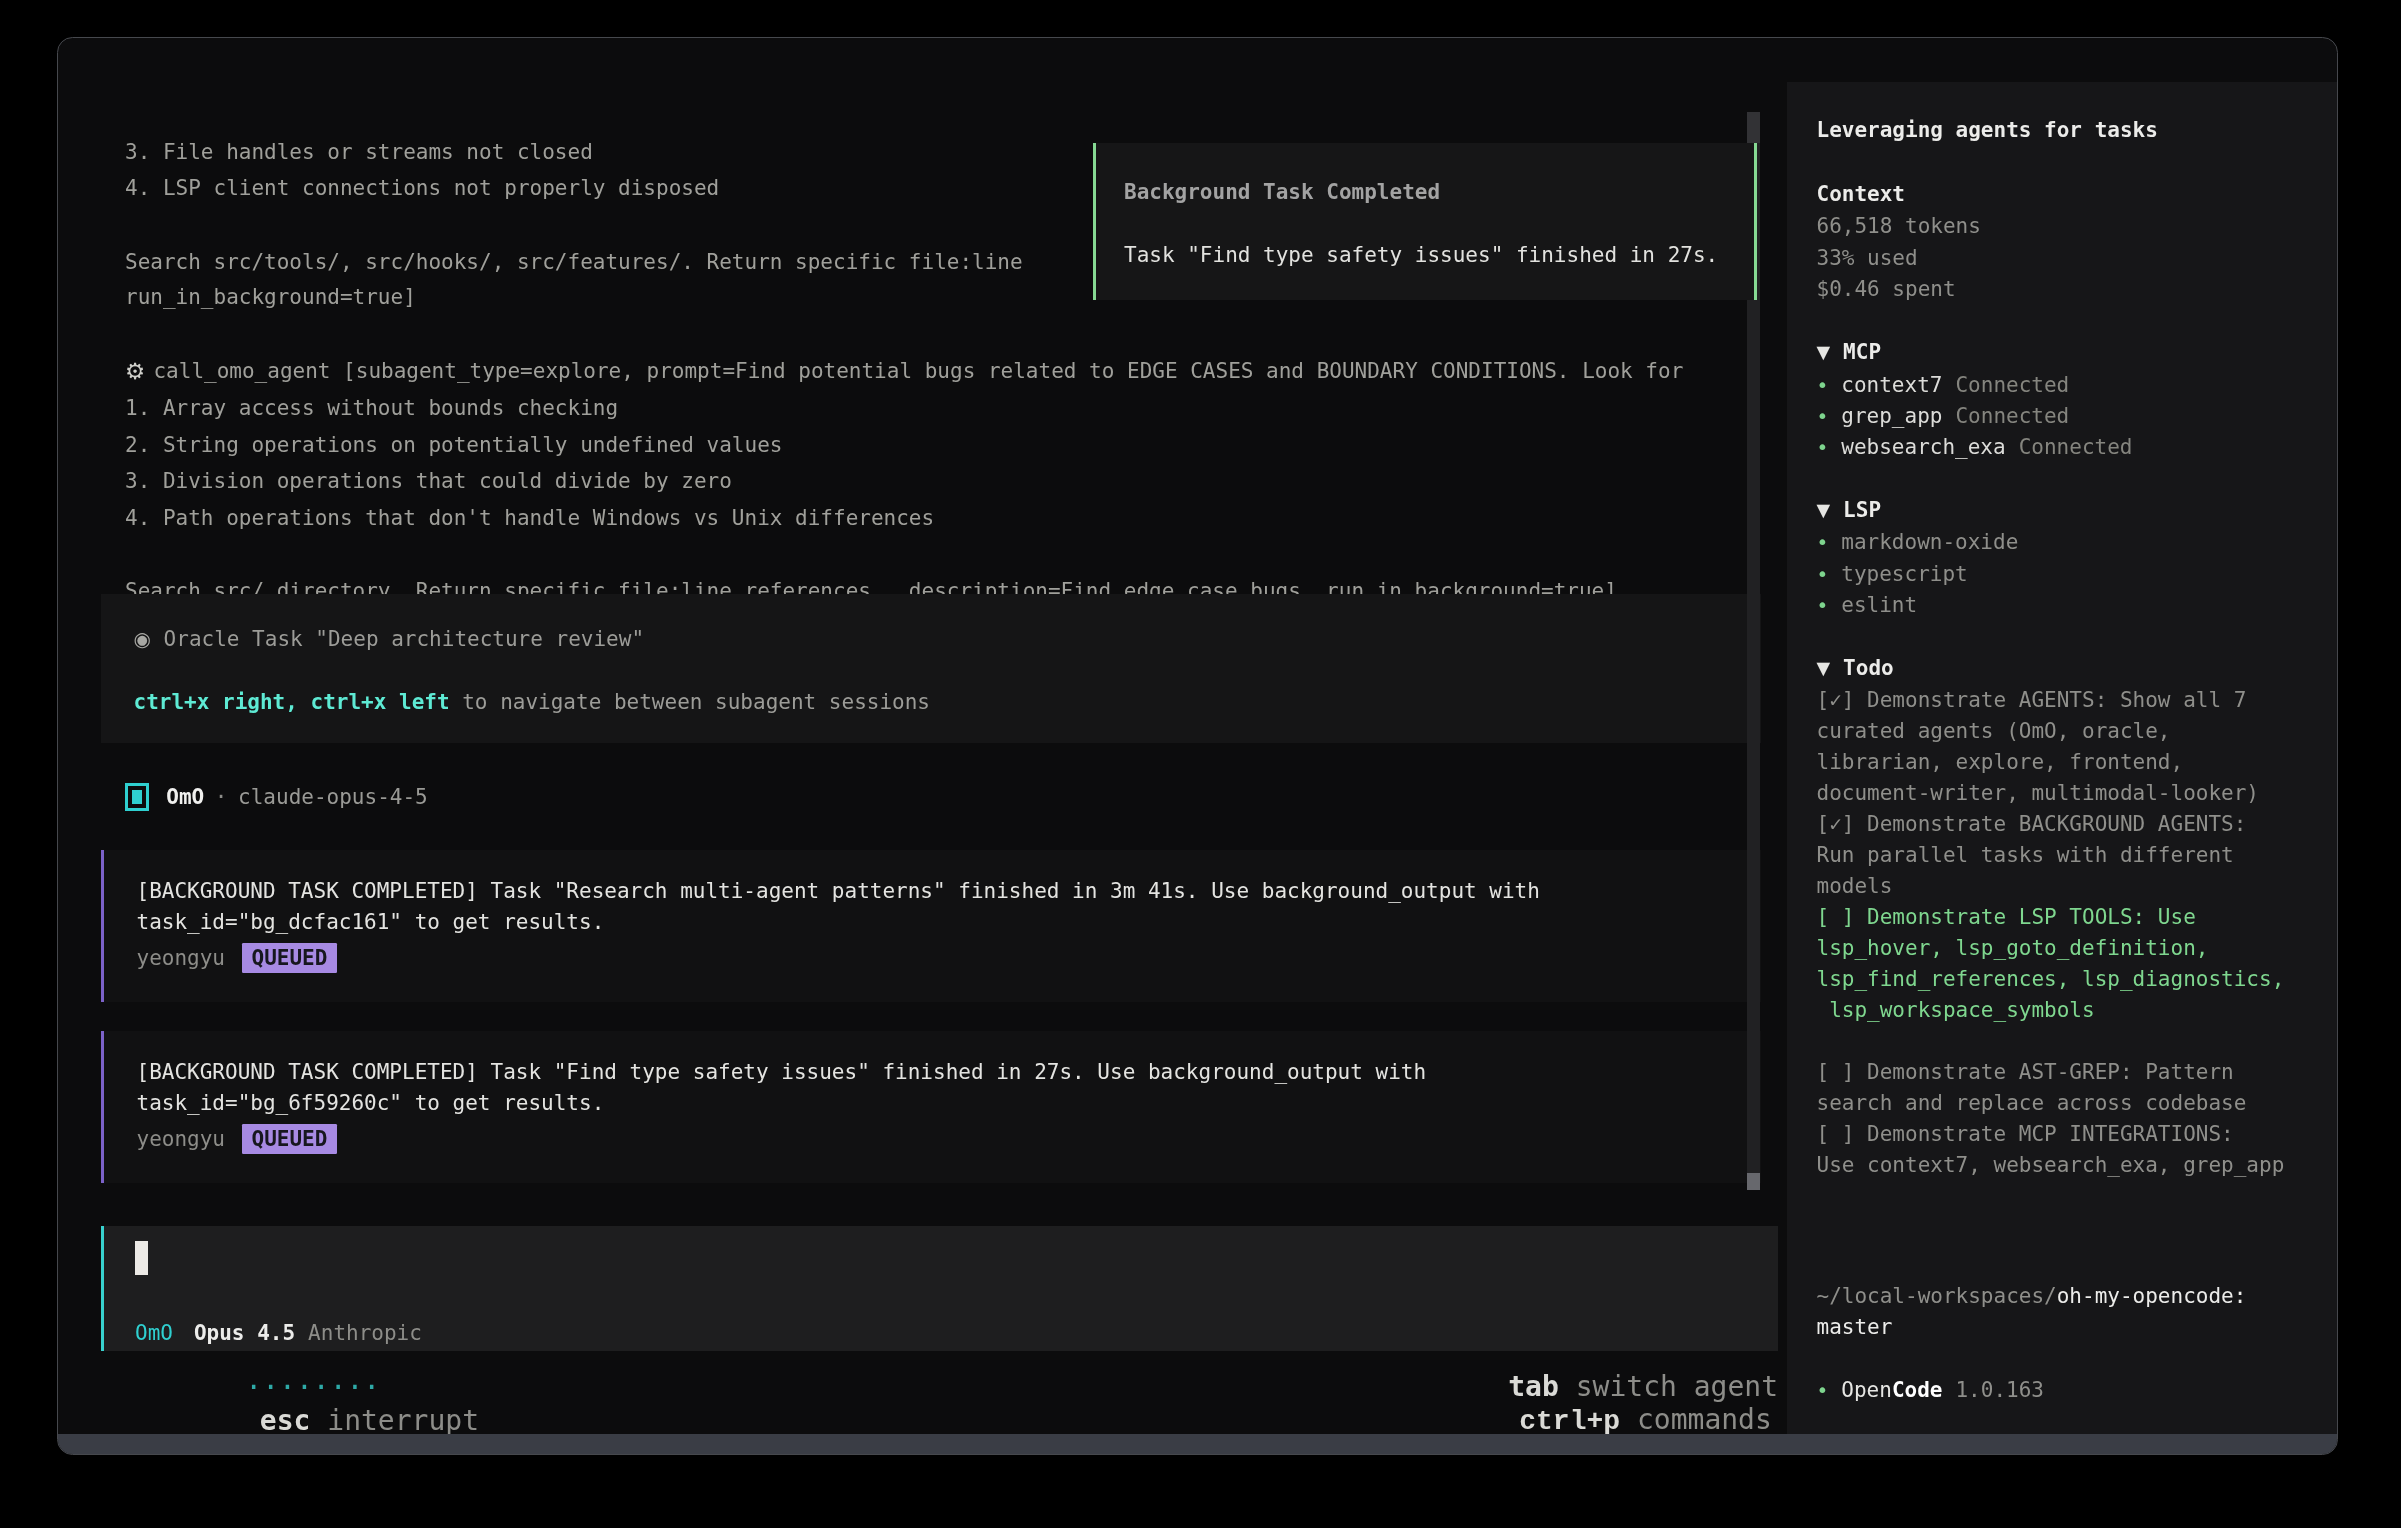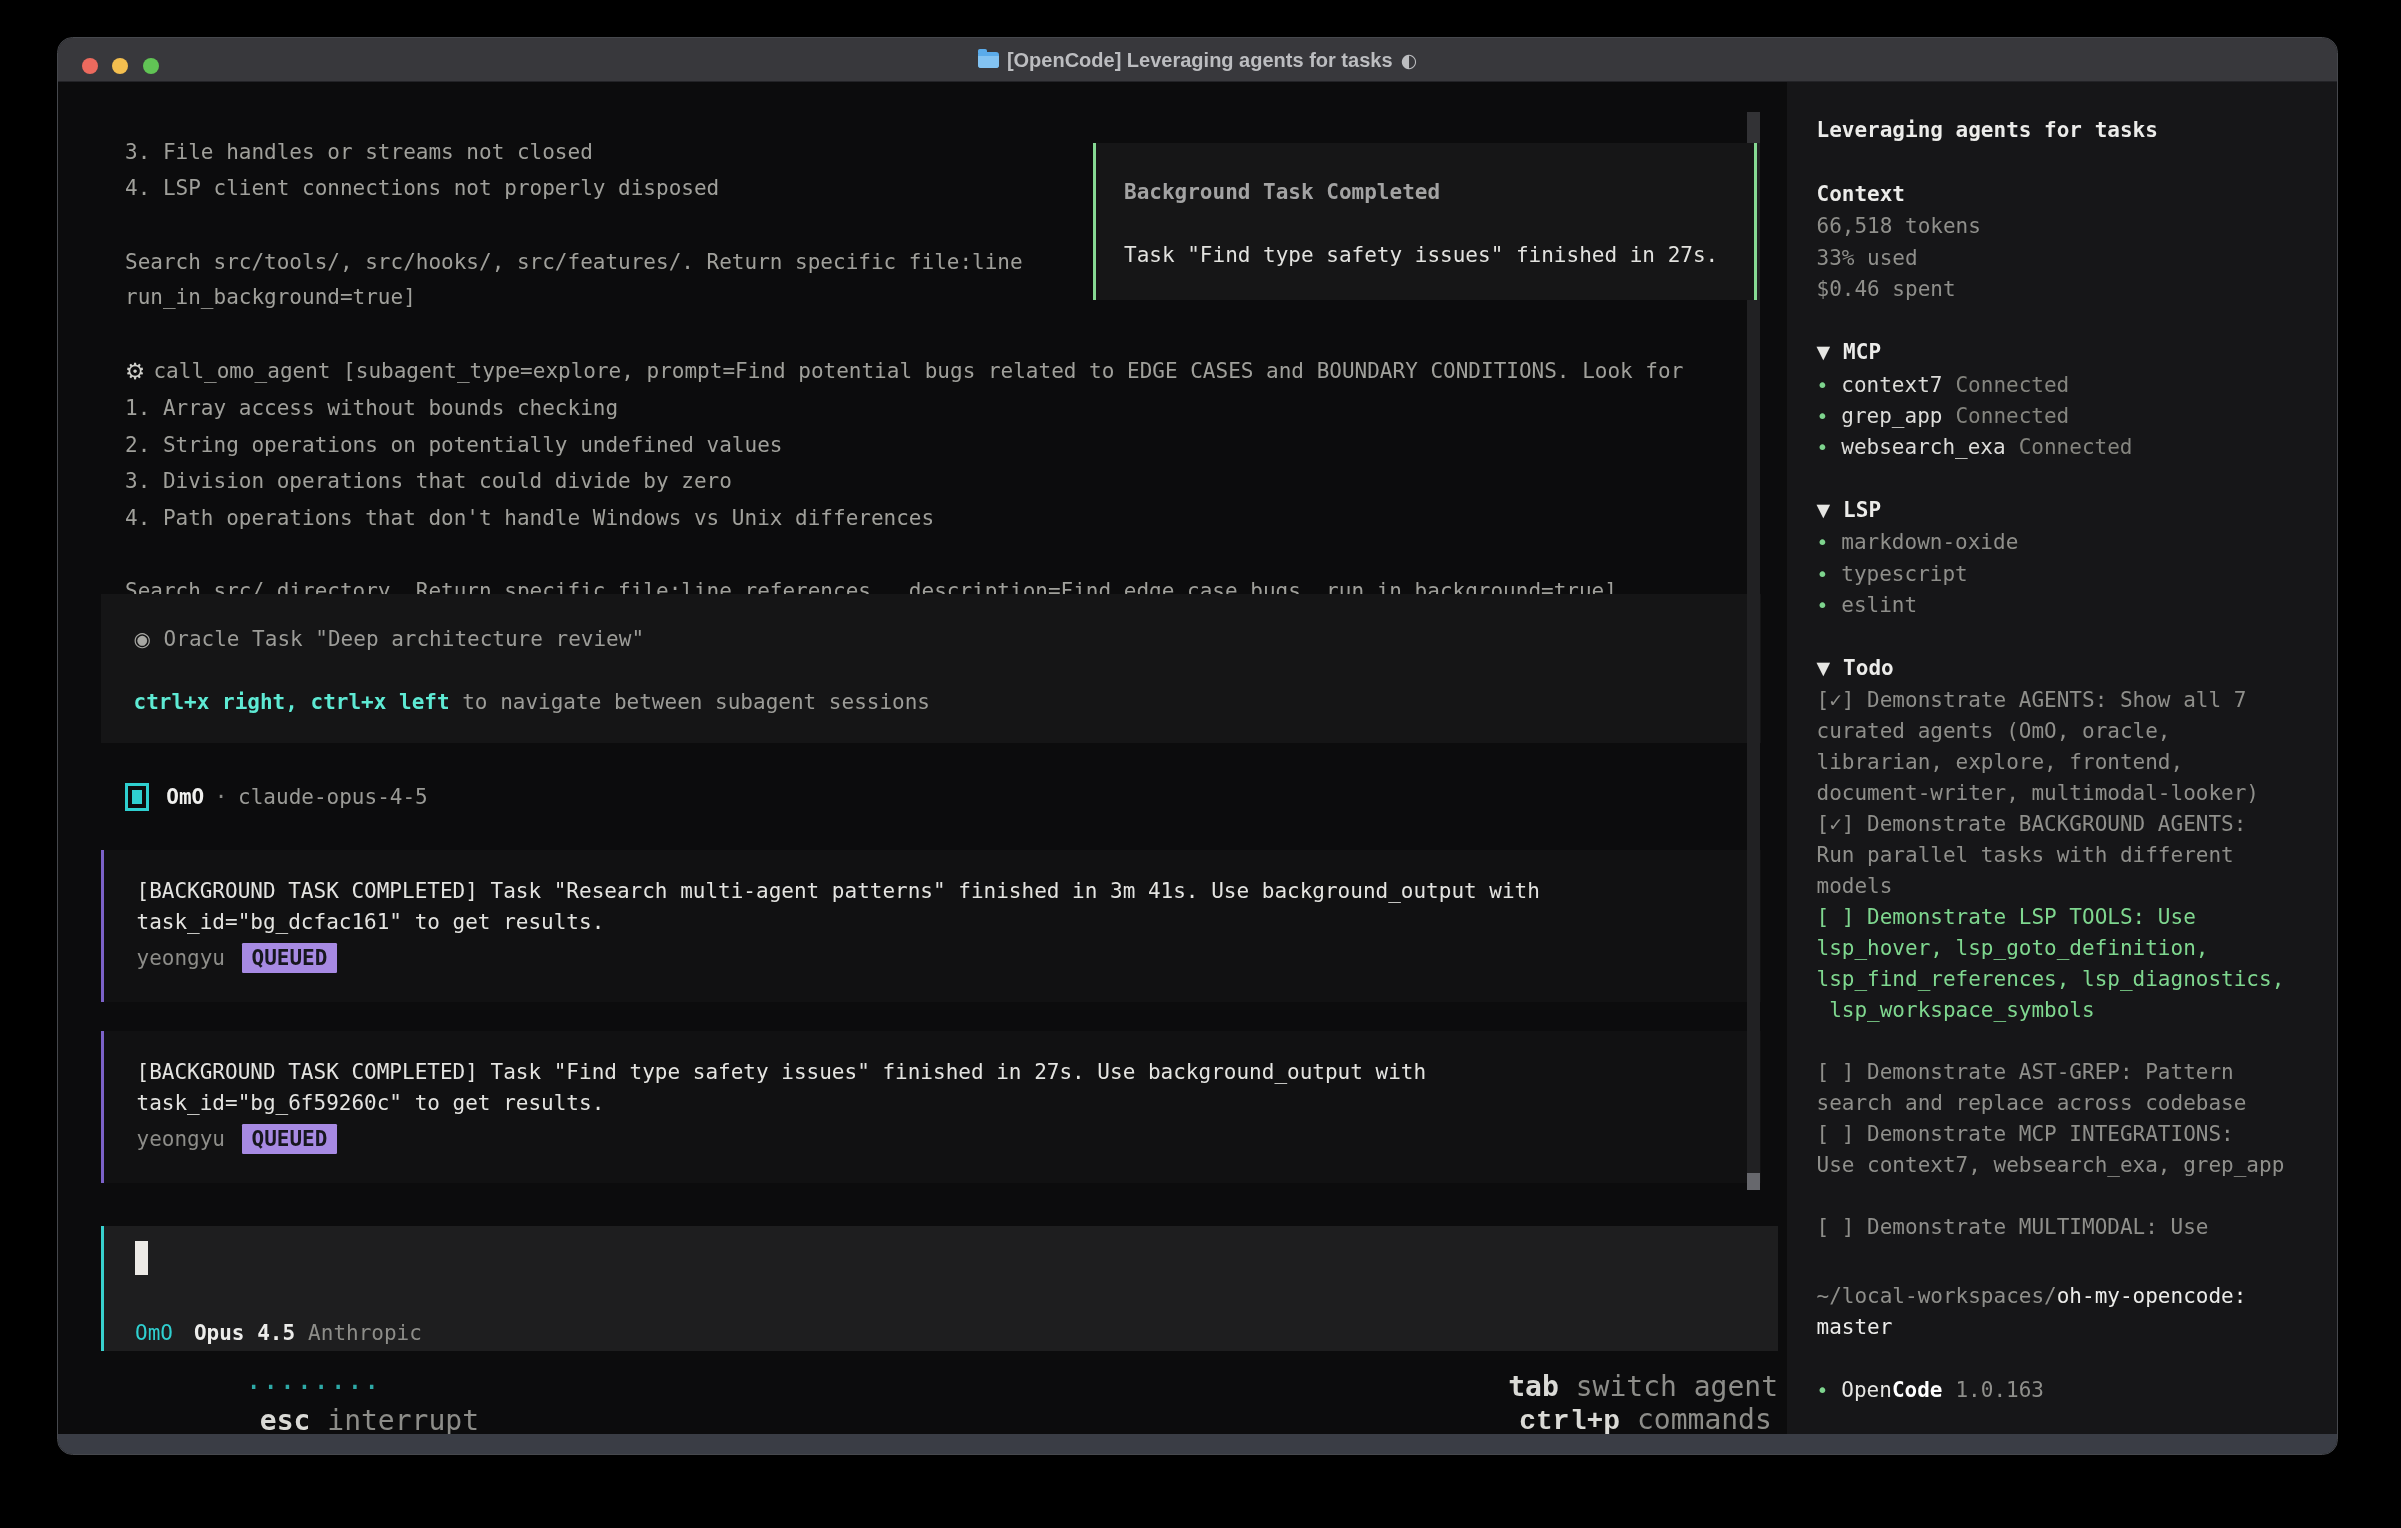--- a/index.html
+++ b/index.html
@@ -97,30 +97,20 @@
   .vname{color:#e6e6e3;}
   .vbold{color:#ffffff;font-weight:700;}
   .vnum{color:#8f8f8b;margin-left:13px;}
 </style>
 </head>
 <body>
 
 <div id="stage">
   <div class="window">
 
-    <div class="titlebar">
-      <span class="tl red"></span>
-      <span class="tl yellow"></span>
-      <span class="tl green"></span>
-      <div class="title-wrap">
-        <span class="folder"></span>
-        <span>[OpenCode] Leveraging agents for tasks</span>
-        <span class="halfmoon">◐</span>
-      </div>
-    </div>
 
     <div class="mline" style="left:67px;top:95px;">3. File handles or streams not closed</div>
     <div class="mline" style="left:67px;top:131px;">4. LSP client connections not properly disposed</div>
     <div class="mline" style="left:67px;top:205px;">Search src/tools/, src/hooks/, src/features/. Return specific file:line</div>
     <div class="mline" style="left:67px;top:240px;">run_in_background=true]</div>
 
     <div class="mline" style="left:67px;top:314px;">
       <span class="ico">⚙</span>
       <span>call_omo_agent [subagent_type=explore, prompt=Find potential bugs related to EDGE CASES and BOUNDARY CONDITIONS. Look for</span>
     </div>
@@ -245,21 +235,20 @@
         <div class="tl-row active">[ ] Demonstrate LSP TOOLS: Use</div>
         <div class="tl-row active">lsp_hover, lsp_goto_definition,</div>
         <div class="tl-row active">lsp_find_references, lsp_diagnostics,</div>
         <div class="tl-row active"> lsp_workspace_symbols</div>
         <div class="tl-row"></div>
         <div class="tl-row pending">[ ] Demonstrate AST-GREP: Pattern</div>
         <div class="tl-row pending">search and replace across codebase</div>
         <div class="tl-row pending">[ ] Demonstrate MCP INTEGRATIONS:</div>
         <div class="tl-row pending">Use context7, websearch_exa, grep_app</div>
         <div class="tl-row"></div>
-        <div class="tl-row pending">[ ] Demonstrate MULTIMODAL: Use</div>
       </div>
 
       <div class="srow" style="top:1198px;">
         <span class="pathdim">~/local-workspaces/</span><span class="pathbold">oh-my-opencode:</span>
       </div>
       <div class="srow pathbold" style="top:1229px;">master</div>
 
       <div class="srow" style="top:1292px;">
         <span class="bullet">•</span><span class="vname">Open</span><span class="vbold">Code</span><span class="vnum">1.0.163</span>
       </div>

